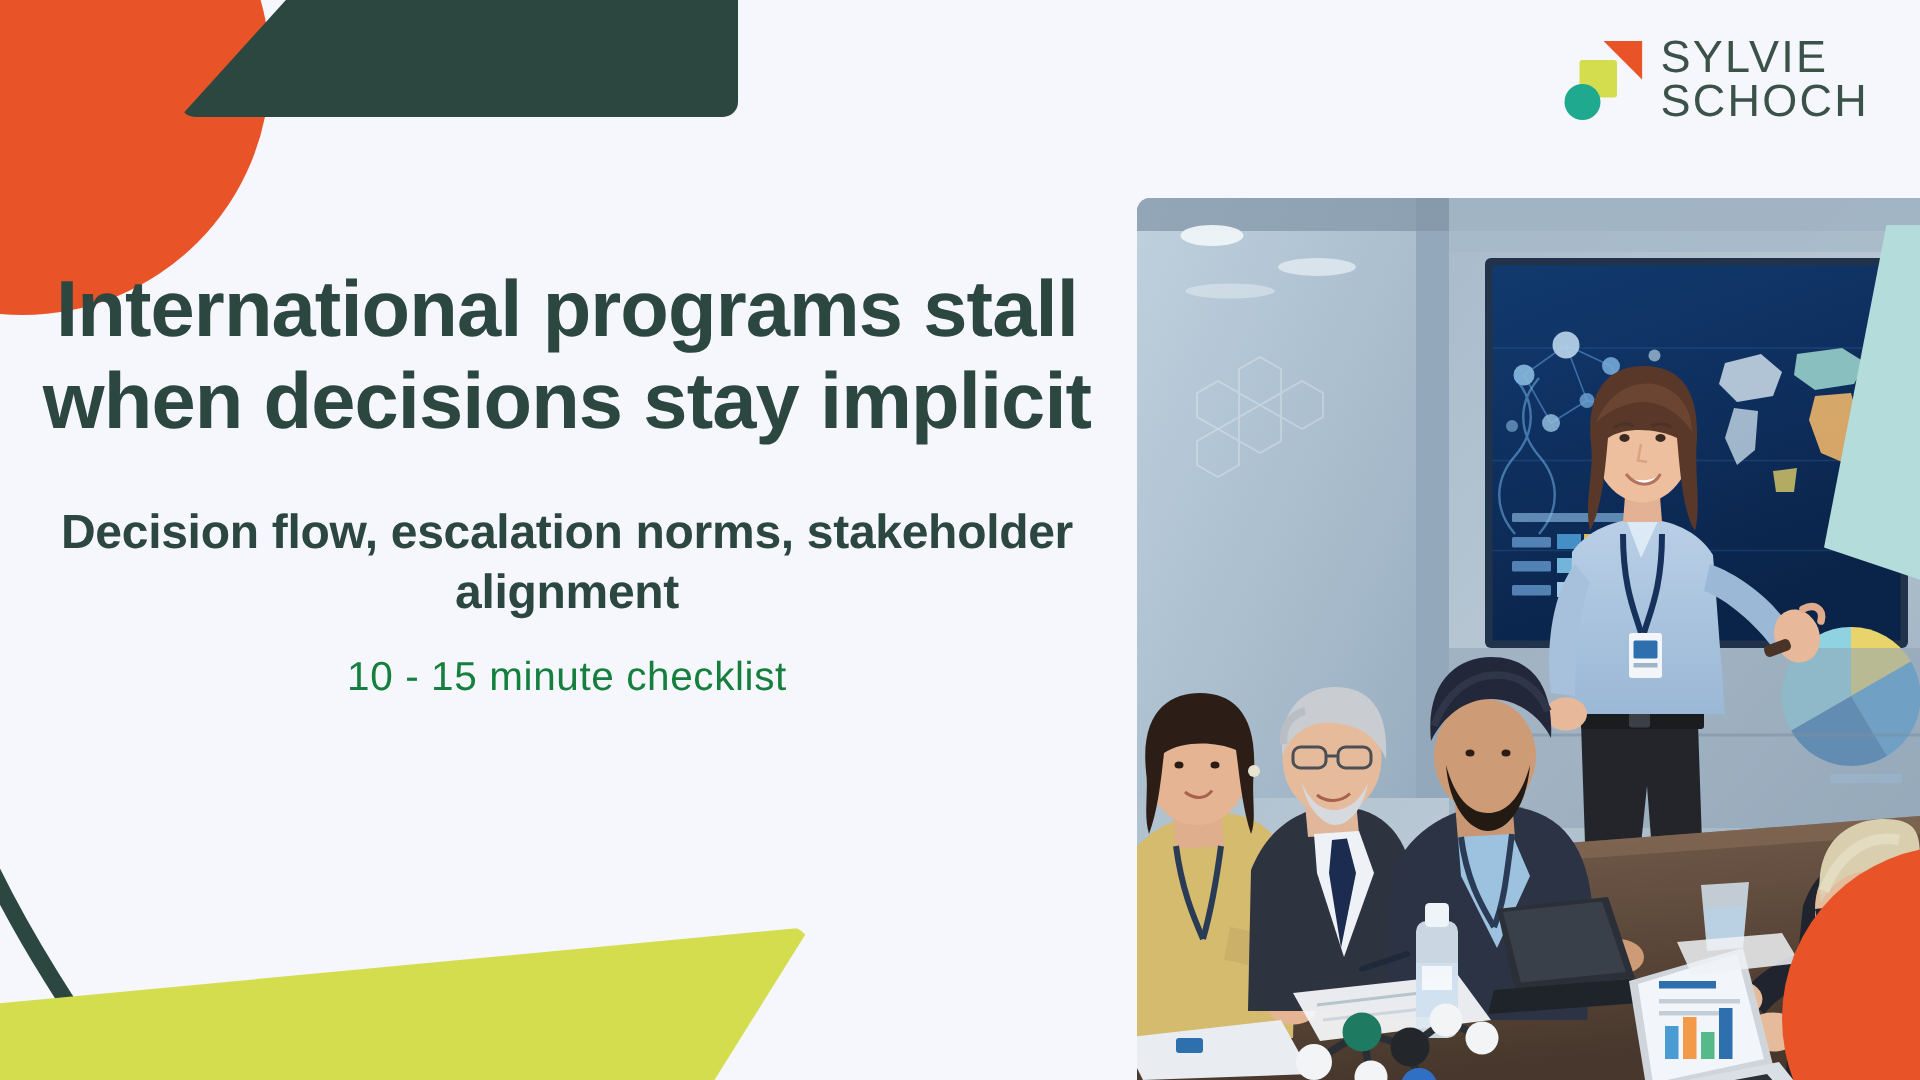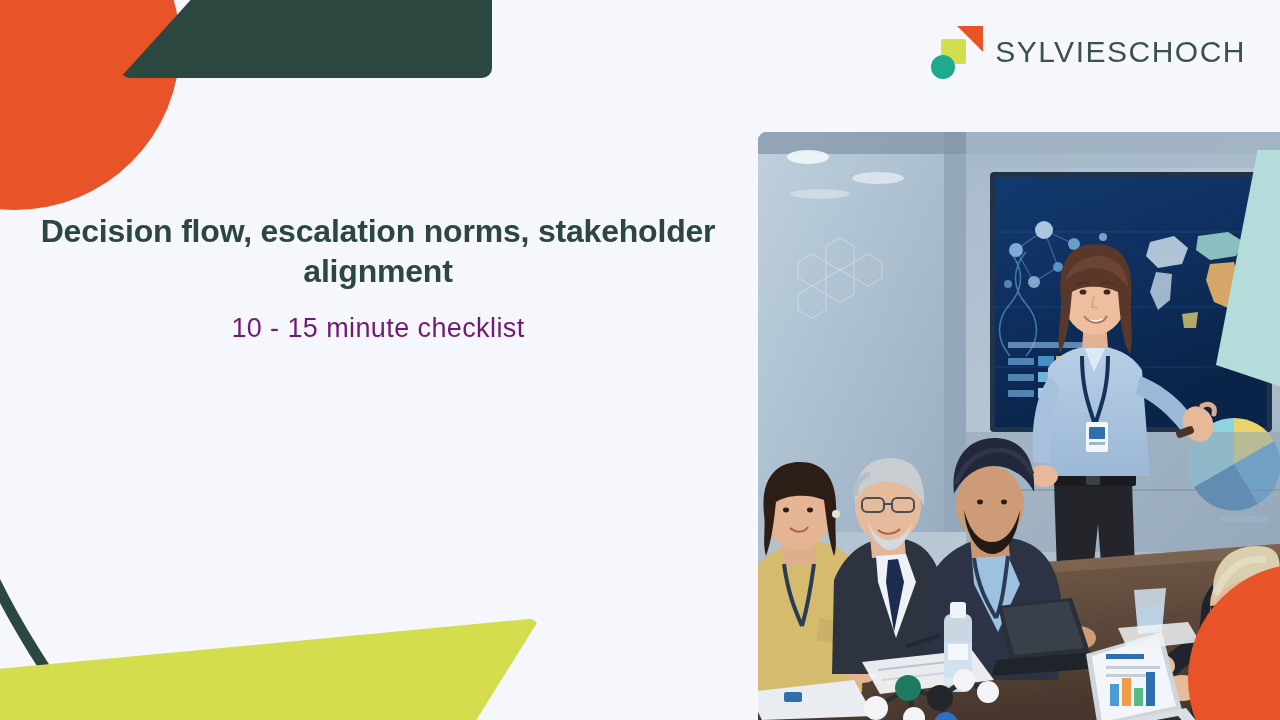--- a/index.html
+++ b/index.html
@@ -77,21 +77,21 @@
     background:#d3dd4d;
     border-radius:2px;
   }
   #logo-circle {
     position:absolute; left:0px; top:31px;
     width:24px; height:24px;
     border-radius:50%;
     background:#1fa98e;
   }
   #logo-words {
-    display:flex; 
+    display:flex; flex-direction:column;
     color:#3b5249;
     font-size:30px;
     line-height:0.98;
     letter-spacing:1.5px;
     font-weight:400;
   }
   #logo-words span { display:block; }
 
   
   #text-block {
@@ -113,21 +113,21 @@
     margin-top:35px;
     color:#2c4740;
     font-size:32px;
     font-weight:bold;
     line-height:1.25;
     letter-spacing:-0.2px;
     padding:0 26px;
   }
   #tagline {
     margin-top:22px;
-    color:#701a75;
+    color:#15803d;
     font-size:27px;
     font-weight:300;
     letter-spacing:0.4px;
   }
 
   
   #photo {
     position:absolute;
     left:758px; top:132px;
     width:522px; height:588px;
@@ -476,17 +476,18 @@
       <div id="logo-square"></div>
       <div id="logo-circle"></div>
     </div>
     <div id="logo-words">
       <span>SYLVIE</span>
       <span>SCHOCH</span>
     </div>
   </div>
 
   <div id="text-block">
+    <h1 id="headline">International programs stall when decisions stay implicit</h1>
     <h2 id="subhead">Decision flow, escalation norms, stakeholder alignment</h2>
     <p id="tagline">10 - 15 minute checklist</p>
   </div>
 
 </div>
 
 </body></html>

